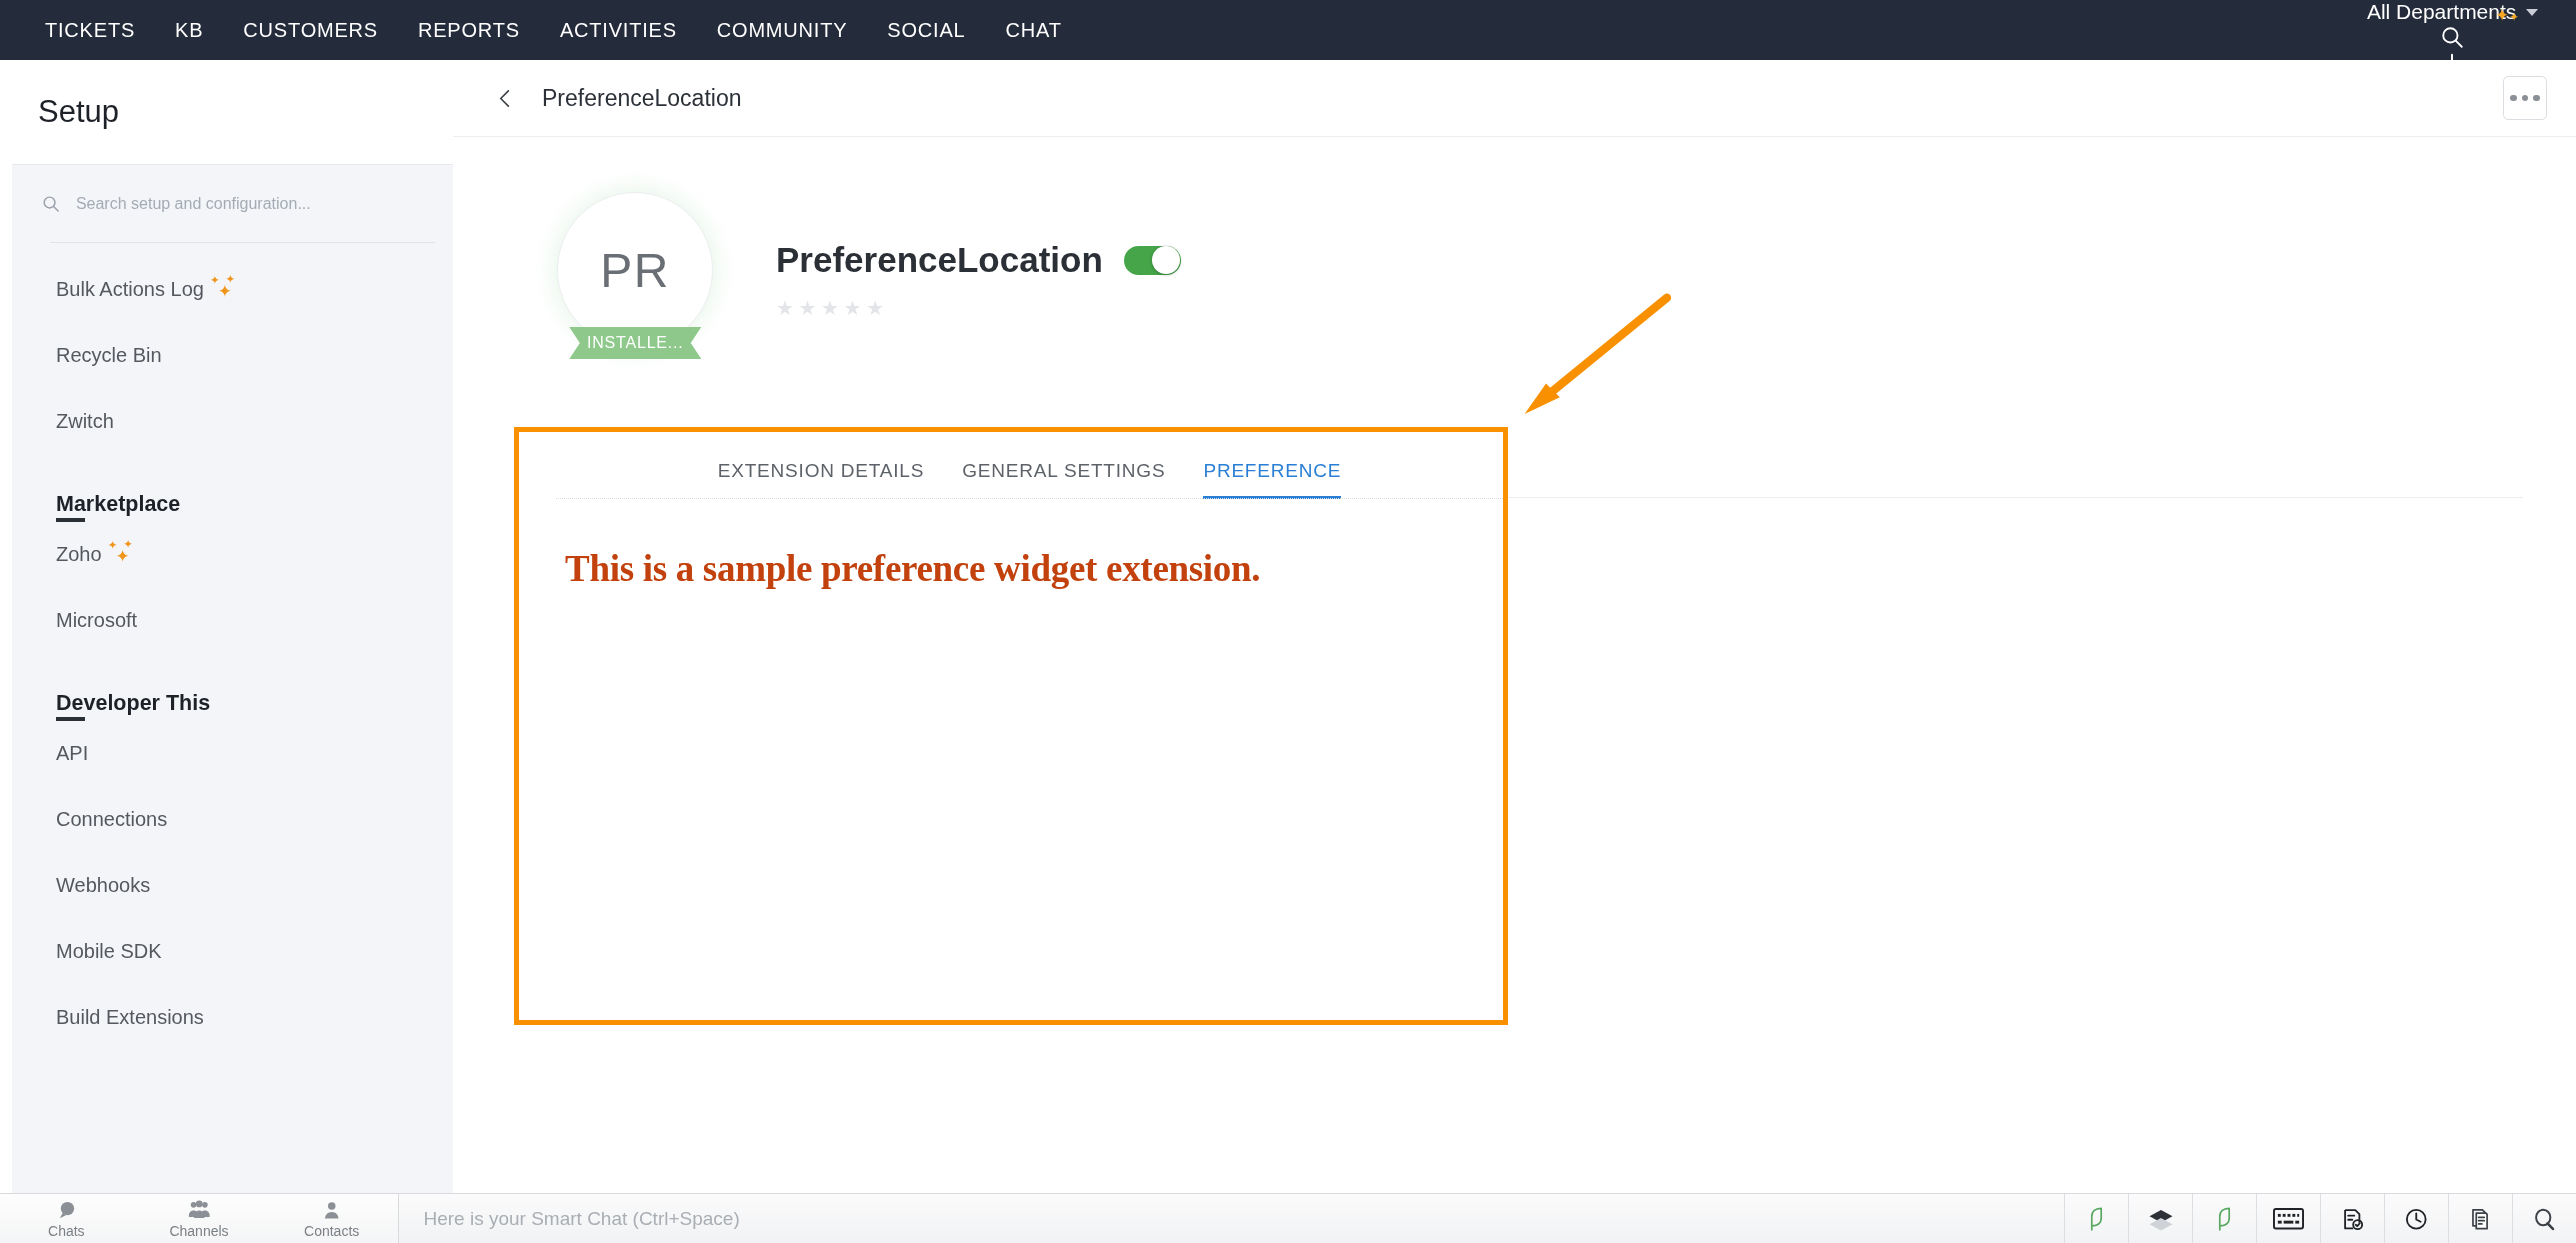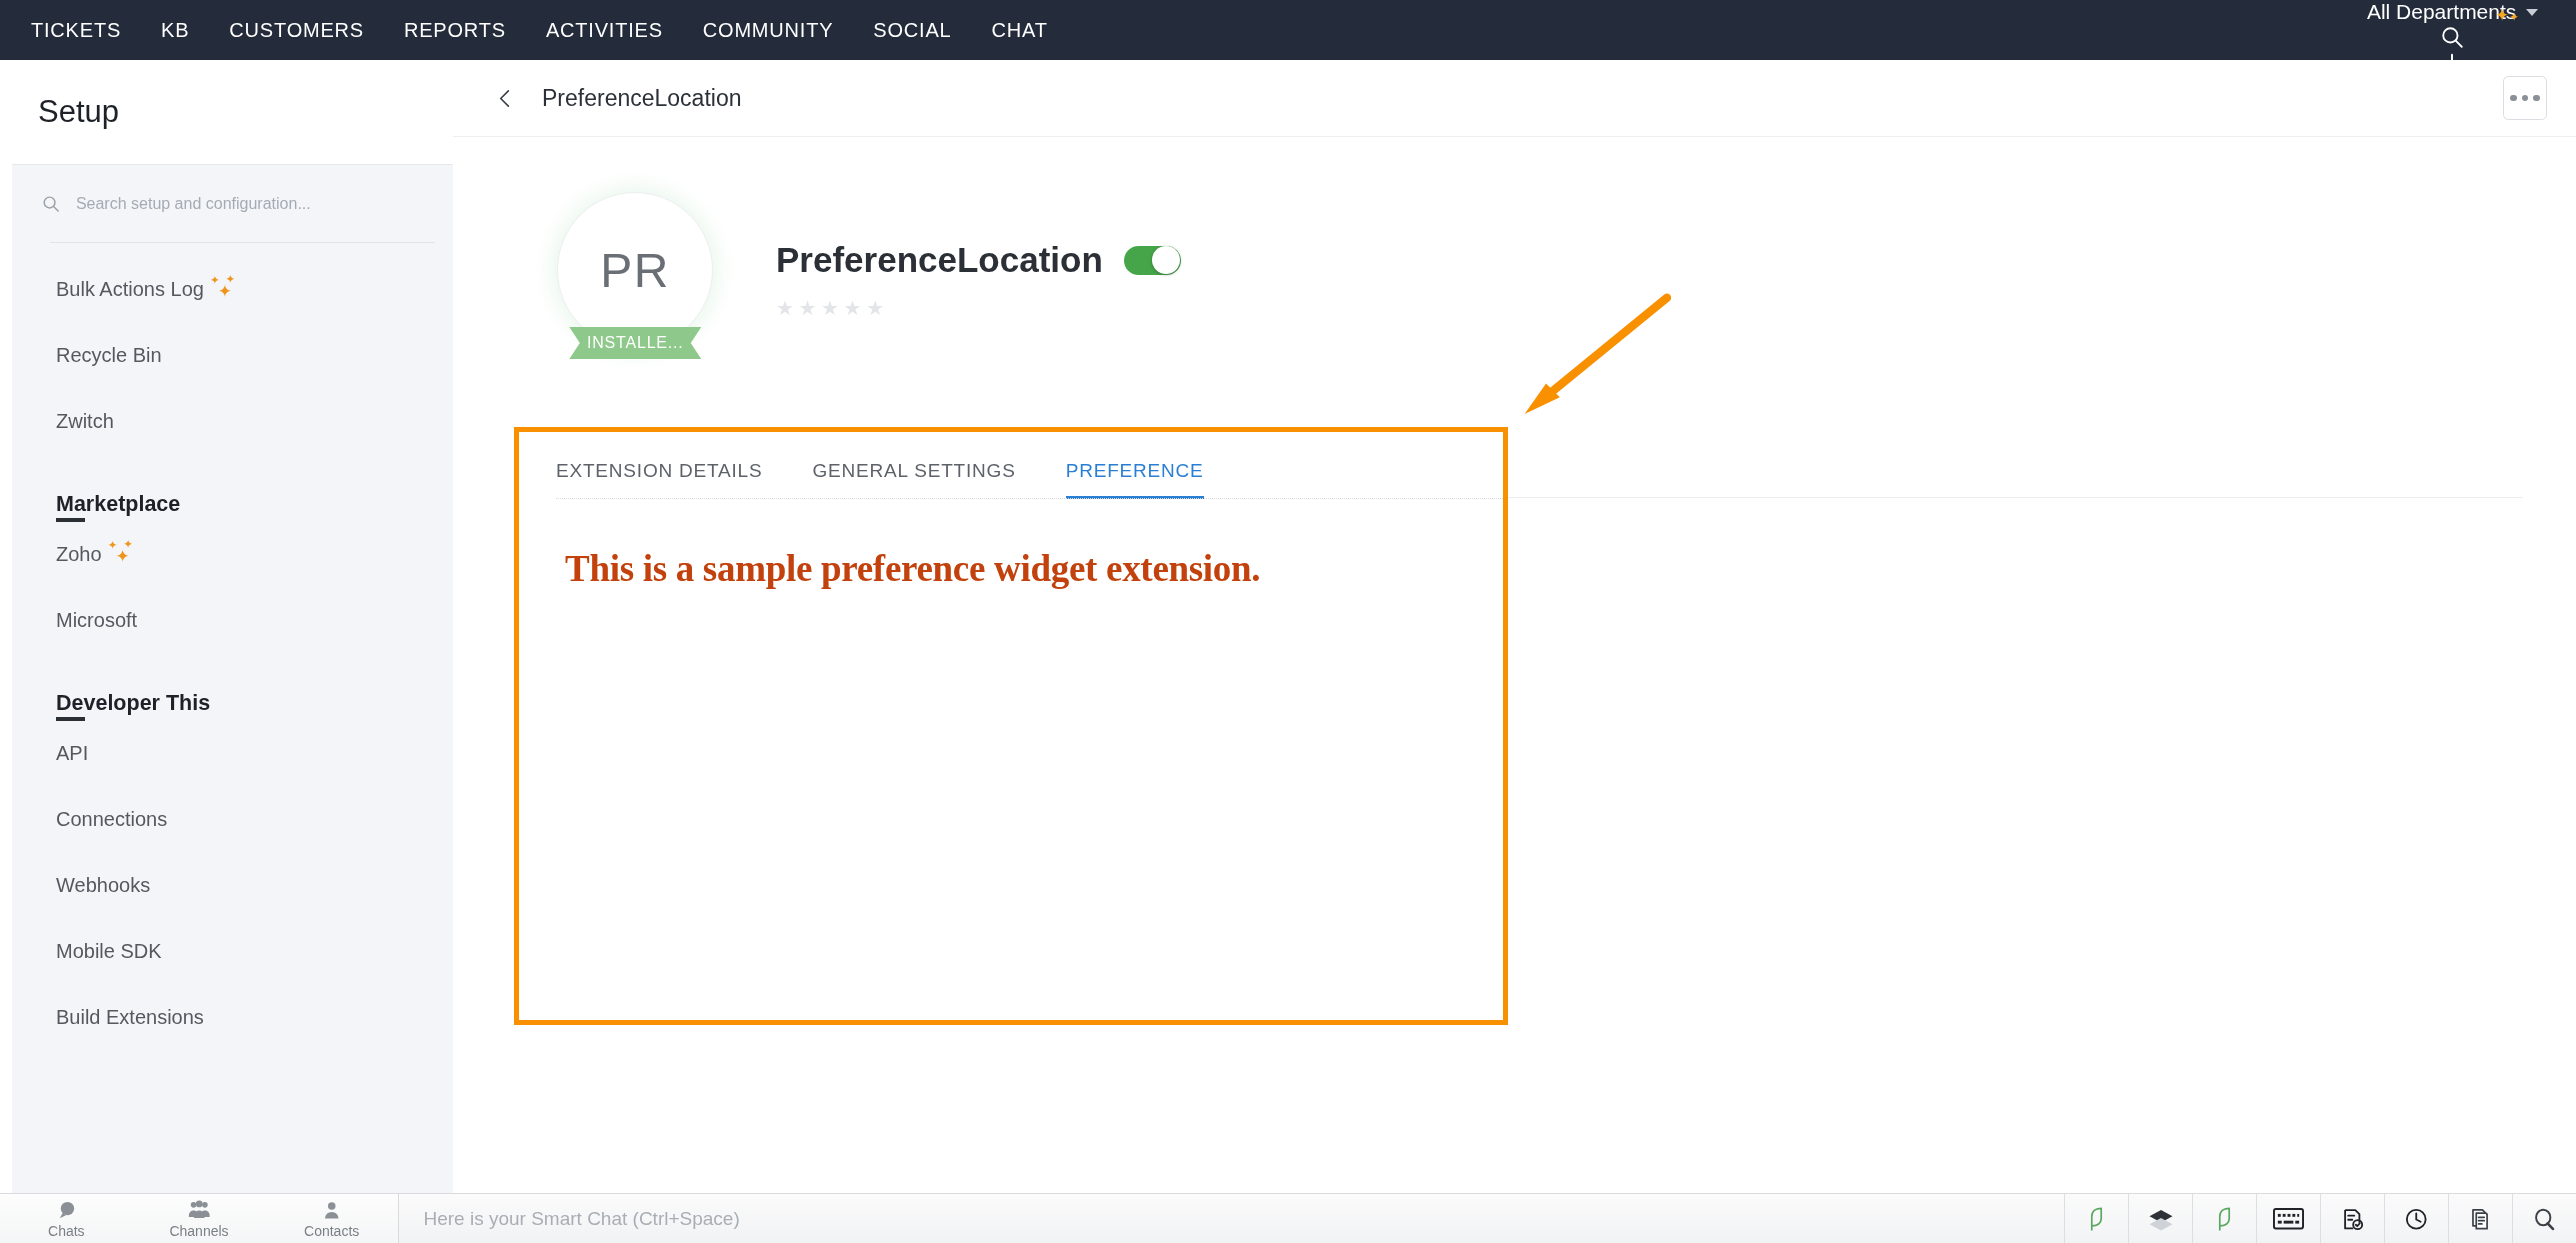--- a/index.html
+++ b/index.html
@@ -10,21 +10,21 @@
     overflow: hidden;
   }
   #root { position: relative; width: 2576px; height: 1244px; }
 
   
   .topnav {
     position: absolute; top: 0; left: 0; width: 2576px; height: 60px;
     background: #242b3a;
     display: flex; align-items: center;
   }
-  .topnav-left { display: flex; align-items: center; padding-left: 11px; gap: 0px; }
+  .topnav-left { display: flex; align-items: center; padding-left: 25px; gap: 0px; }
   .topnav-item {
     color: #ffffff; font-size: 20px; letter-spacing: 0.8px;
     padding: 0 20px; white-space: nowrap; cursor: pointer;
   }
   .topnav-right {
     margin-left: auto; display: flex; align-items: center;
     padding-right: 21.5px; gap: 0px; height: 60px; flex-direction: column;
   }
   .depts {
     color: #ffffff; font-size: 21px; display: flex; align-items: center;
@@ -162,22 +162,23 @@
   }
   .stars { margin-top: 18.4px; display: flex; gap: 4.6px; }
   .stars span { color: #e3e5e8; font-size: 20px; line-height: 1; }
 
   
   .widget-box {
     position: absolute; left: 514px; top: 427px; width: 994px; height: 598px;
     border: 5.4px solid #f99000; background: #ffffff;
   }
   .tabs {
-    display: flex; align-items: flex-end; padding: 28px 0 0 37px; gap: 50px;
+    display: flex; align-items: flex-end; padding: 28px 0 0 37px; gap: 38px;
     position: relative;
+    justify-content: center;
   }
   .tab {
     font-size: 19px; color: #5d6269; letter-spacing: 0.8px; padding-bottom: 14px;
     cursor: pointer; white-space: nowrap; border-bottom: 3.1px solid transparent;
   }
   .tab.active { color: #2a7fd4; border-bottom: 3.1px solid #2a7fd4; }
   .tabs-rule {
     position: absolute; left: 37px; right: 0px; bottom: 0;
     height: 0.8px; border-bottom: 0.8px dotted #d8dbdf;
   }

